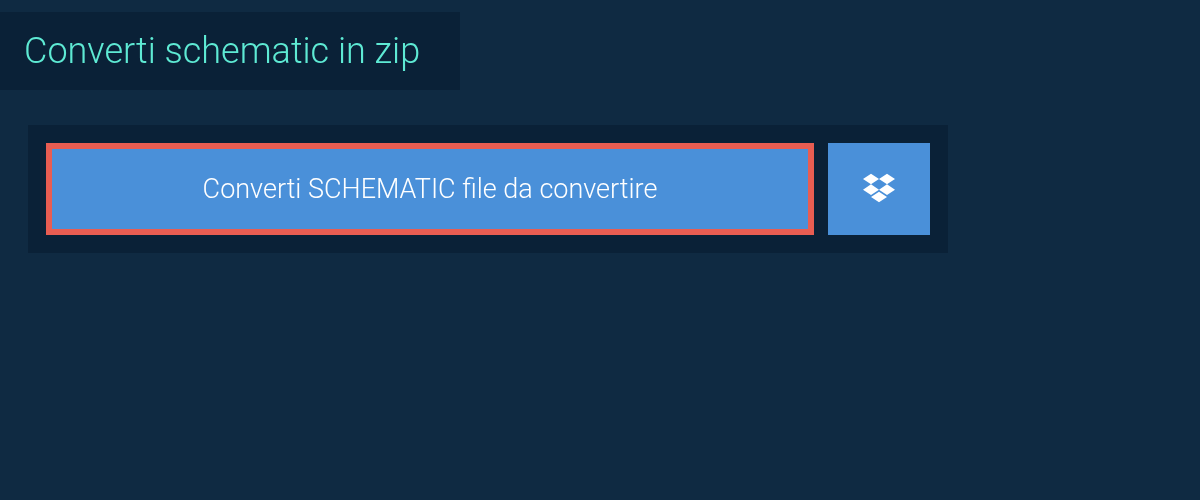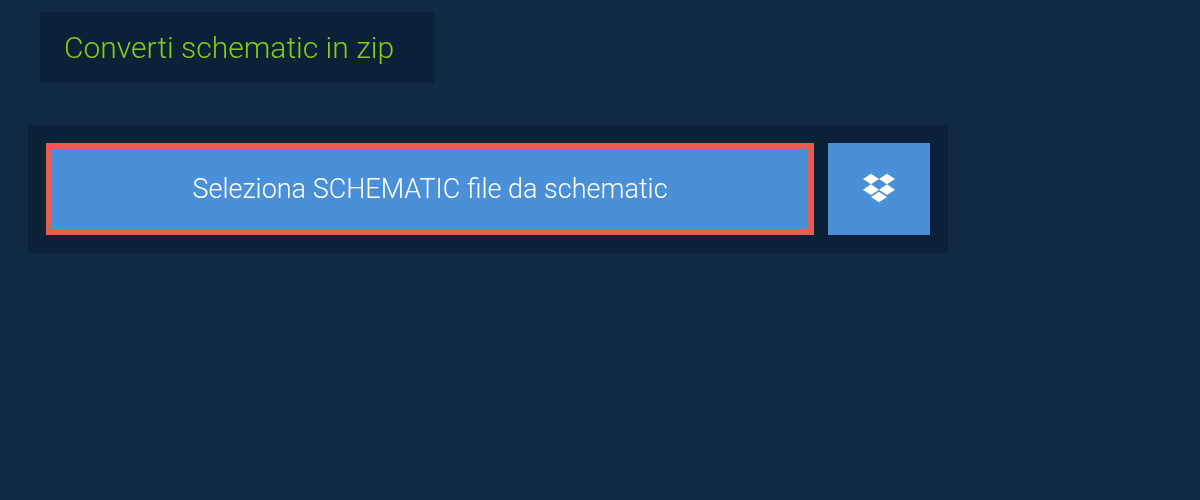--- a/index.html
+++ b/index.html
@@ -13,24 +13,23 @@
       background: #0f2a42;
       font-family: -apple-system, BlinkMacSystemFont, "Segoe UI", Roboto, Helvetica, Arial, sans-serif;
       position: relative;
     }
     .tab-header {
       position: absolute;
       top: 12px;
       left: 0;
       background: #0a2137;
       padding: 18px 40px 18px 24px;
-      color: #84cc16;
-      font-size: 30px;
+      color: #5eead4;
+      font-size: 36px;
       font-weight: 300;
-      margin-left: 40px;
     }
     .button-container {
       position: absolute;
       top: 125px;
       left: 28px;
       right: 28px;
       background: #0a2137;
       padding: 18px;
       display: flex;
       gap: 14px;
@@ -63,21 +62,21 @@
   </style>
 </head>
 <body>
 
 <div class="tab-header">
   <span>Converti schematic in zip</span>
 </div>
 
 <div class="button-container">
   <div class="select-button">
-    <span>Seleziona SCHEMATIC file da schematic</span>
+    <span>Converti SCHEMATIC file da convertire</span>
   </div>
   <div class="dropbox-button">
     <span>
       <svg viewBox="0 0 24 24">
         <path d="M6 2L12 6L6 10L0 6L6 2M18 2L24 6L18 10L12 6L18 2M0 14L6 10L12 14L6 18L0 14M18 10L24 14L18 18L12 14L18 10M6 19.5L12 15.5L18 19.5L12 23.5L6 19.5Z"></path>
       </svg>
     </span>
   </div>
 </div>
 

